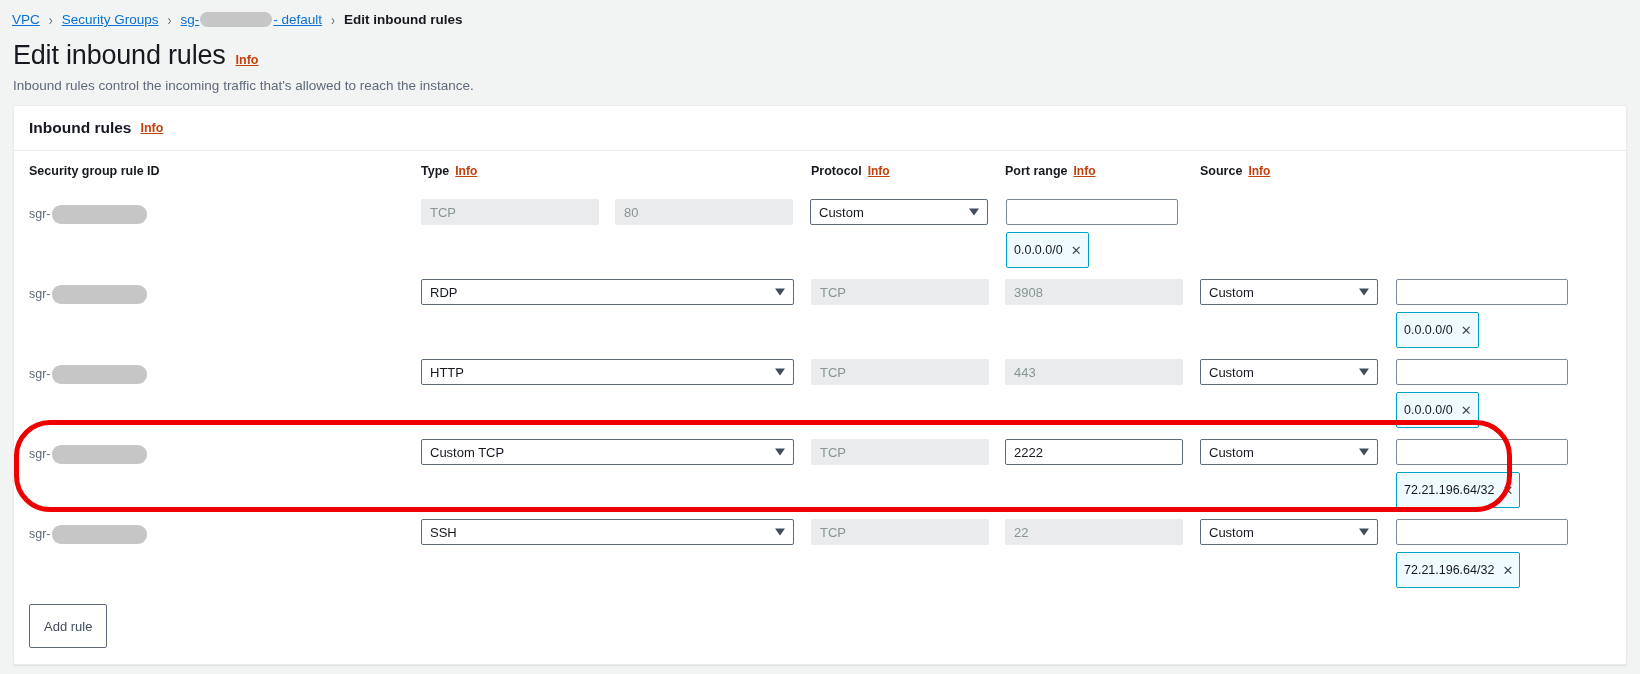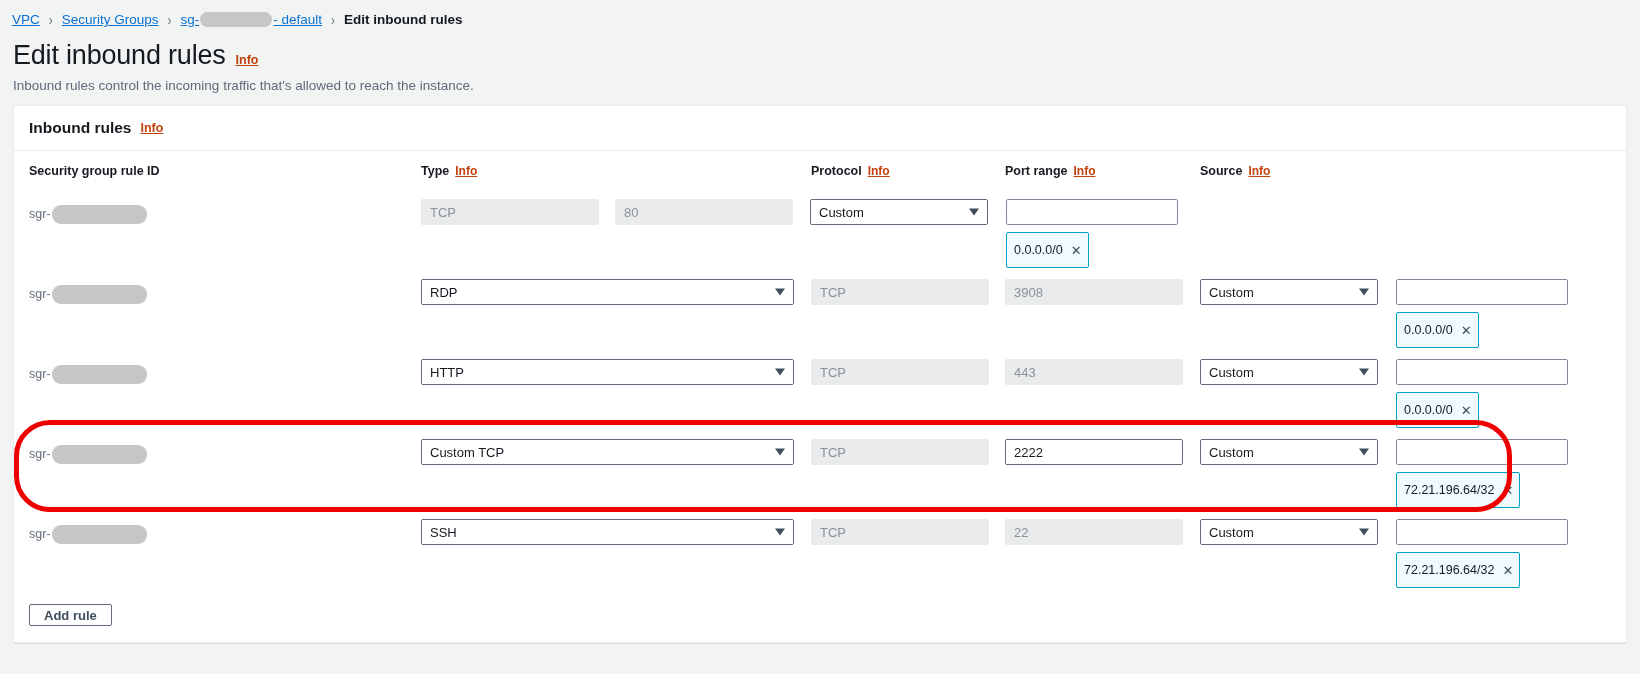--- a/index.html
+++ b/index.html
@@ -200,28 +200,28 @@
     color: #414d5c;
     font-size: 13px;
     line-height: 1;
     cursor: pointer;
     font-weight: 400;
   }
 
   
   .add-wrap { padding: 13px 0 16px 15px; }
   .btn-add {
-    height: 22px;
+    height: 44px;
     min-width: 78px;
     border: 1px solid #5f6b7a;
     border-radius: 2px;
     background: #ffffff;
     color: #414d5c;
     font-size: 13px;
-    font-weight: 700;
+    font-weight: 400;
     padding: 0 14px;
     cursor: pointer;
     font-family: "Liberation Sans", sans-serif;
   }
 
   
   .annotation {
     position: absolute;
     left: 14px; top: 420px;
     width: 1498px; height: 92px;

